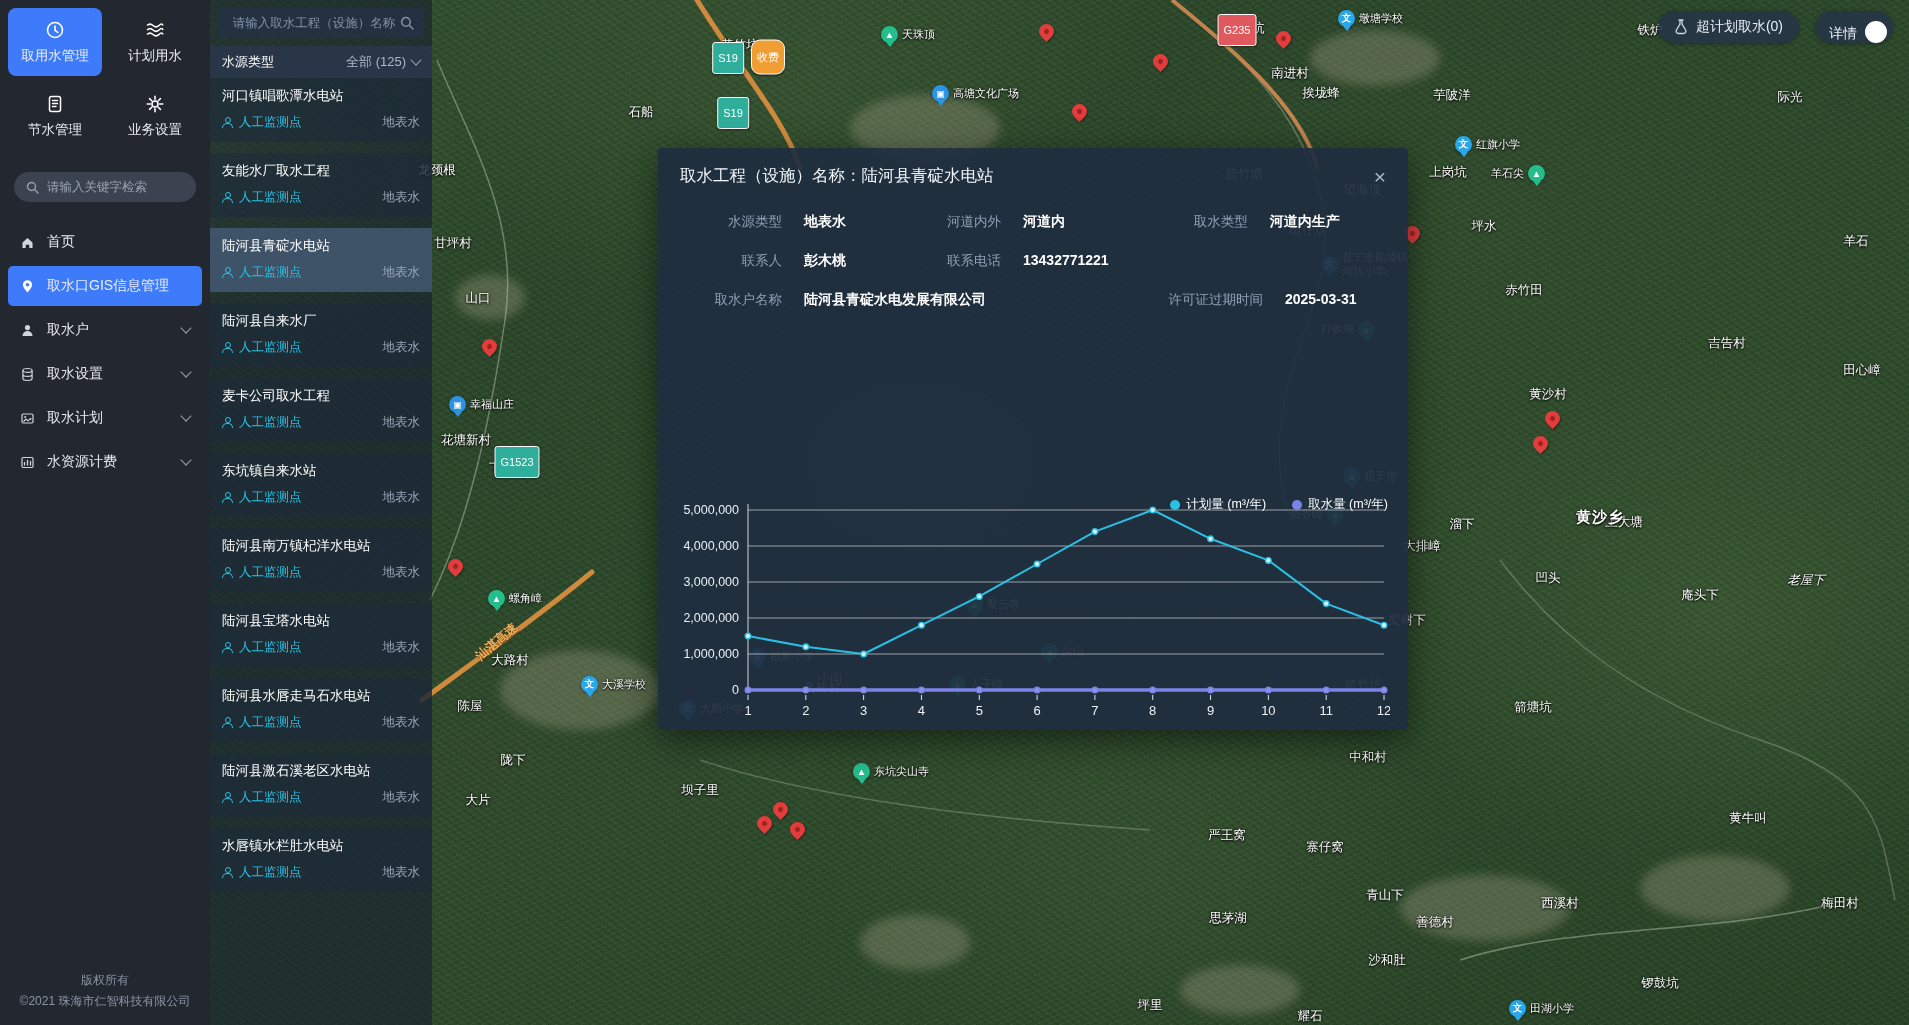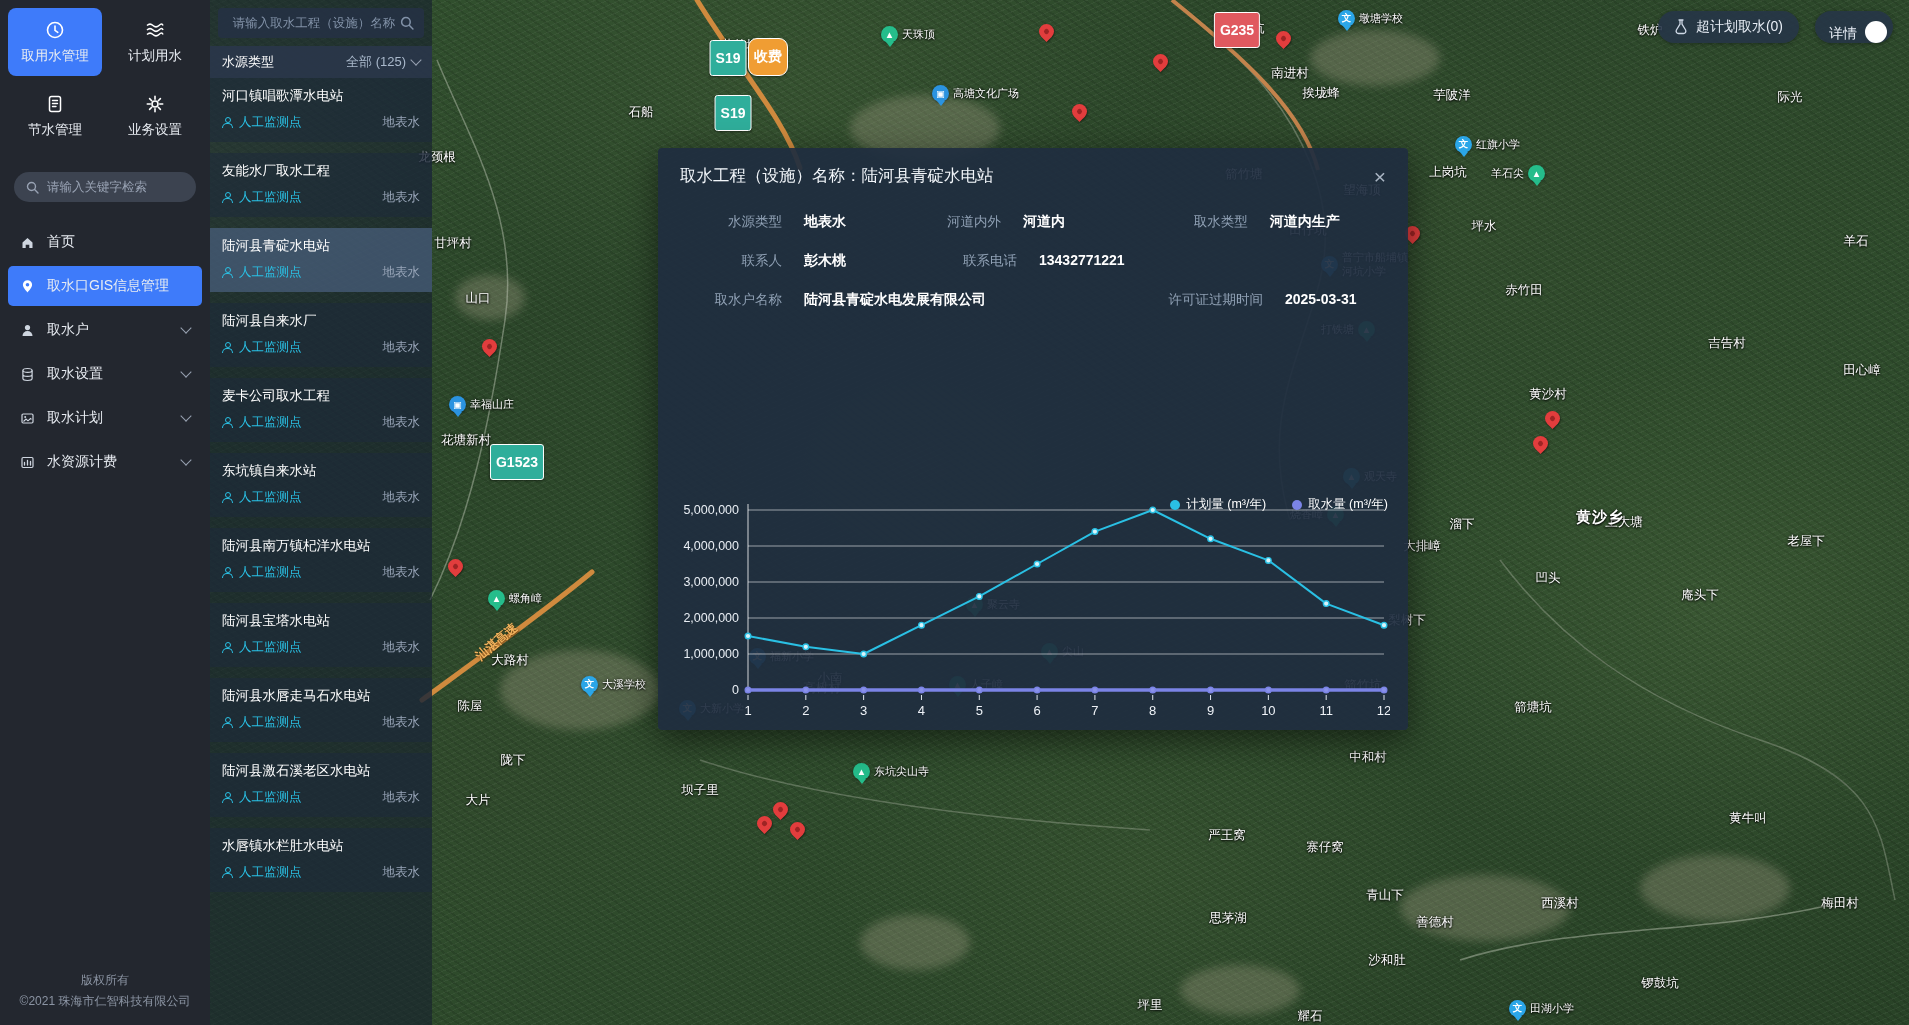--- a/index.html
+++ b/index.html
@@ -31,22 +31,22 @@
   .pin::after{content:"";position:absolute;width:5px;height:5px;left:5px;top:5px;background:#9e2424;border-radius:50%;}
   .poi{position:absolute;display:flex;align-items:center;transform:translate(-9px,-12px);}
   .poi .dot{width:17px;height:17px;border-radius:50%;background:var(--c);color:#fff;display:flex;align-items:center;
     justify-content:center;font-size:9.5px;font-weight:bold;position:relative;box-shadow:0 1px 3px rgba(0,0,0,.45);flex:none;}
   .poi .dot::after{content:"";position:absolute;bottom:-4px;left:50%;transform:translateX(-50%);
     border:4px solid transparent;border-top:5px solid var(--c);border-bottom:none;}
   .poi .lab{margin-left:4px;color:#fff;font-size:11px;line-height:1.25;white-space:pre-line;
     text-shadow:0 1px 2px rgba(0,0,0,.95),0 0 3px rgba(0,0,0,.85);}
   .poi.left{flex-direction:row-reverse;}
   .poi.left .lab{margin-left:0;margin-right:4px;text-align:right;}
-  .rbadge{position:absolute;transform:translate(-50%,-50%);font-size:14px;color:#fff;padding:9px 5px;
-    border-radius:3px;border:1px solid #fff;font-weight:bold;box-shadow:0 1px 2px rgba(0,0,0,.4);white-space:nowrap;}
+  .rbadge{position:absolute;transform:translate(-50%,-50%);font-size:11px;color:#fff;padding:9px 5px;
+    border-radius:3px;border:1px solid #fff;font-weight:normal;box-shadow:0 1px 2px rgba(0,0,0,.4);white-space:nowrap;}
   .rbadge.s{background:#2fae9b;} .rbadge.g{background:#e0595f;} .rbadge.toll{background:#f09d33;border-radius:9px;}
   
   .controls{position:absolute;top:11px;right:16px;display:flex;gap:16px;align-items:center;z-index:30;}
   .pill{height:32px;display:flex;align-items:center;gap:8px;padding:0 16px;border-radius:16px;
     background:rgba(38,52,72,.88);color:#e8eef6;font-size:14px;cursor:pointer;box-shadow:0 1px 4px rgba(0,0,0,.35);}
   .pill svg{flex:none;}
   .pill.toggle{padding:0 6px 0 14px;align-items:flex-end;}
   .knob{width:22px;height:22px;border-radius:50%;background:#fff;}
   
   .sidebar{position:absolute;left:0;top:0;width:210px;height:100%;background:#23272f;z-index:40;
@@ -119,21 +119,21 @@
       <path d="M1240,60 C1300,120 1340,200 1320,280 S1260,420 1290,520" stroke="rgba(205,210,195,0.35)" stroke-width="1.5" fill="none"></path>
       <path d="M700,760 C820,800 1000,820 1150,830" stroke="rgba(205,210,195,0.3)" stroke-width="1.5" fill="none"></path>
       <path d="M1500,560 C1560,640 1640,700 1760,740 S1880,830 1895,900" stroke="rgba(205,210,195,0.3)" stroke-width="1.5" fill="none"></path>
       <path d="M697,0 C740,70 785,120 800,168" stroke="#d08a3e" stroke-width="5" fill="none" stroke-linecap="round"></path>
       <path d="M592,572 C540,615 470,665 422,700" stroke="#d08a3e" stroke-width="5" fill="none" stroke-linecap="round"></path>
       <path d="M1172,0 C1240,55 1303,110 1318,170" stroke="#c3834c" stroke-width="4" fill="none"></path>
     </svg>
     <div id="map-markers">
         <span class="map-label" style="left: 740px; top: 45px;">黄竹坑</span>
         <span class="map-label" style="left: 641px; top: 112px;">石船</span>
-        <span class="map-label" style="left: 437px; top: 157px;">龙颈根</span>
+        <span class="map-label" style="left: 437px; top: 170px;">龙颈根</span>
         <span class="map-label" style="left: 453px; top: 243px;">甘坪村</span>
         <span class="map-label" style="left: 450px; top: 298px; margin-left: 28px;">山口</span>
         <span class="map-label" style="left: 1252px; top: 28px;">粗坑</span>
         <span class="map-label" style="left: 1290px; top: 73px;">南进村</span>
         <span class="map-label" style="left: 1321px; top: 93px;">挨垅蜂</span>
         <span class="map-label" style="left: 1452px; top: 95px;">芋陂洋</span>
         <span class="map-label" style="left: 1650px; top: 30px;">铁炉</span>
         <span class="map-label" style="left: 1790px; top: 97px;">际光</span>
         <span class="map-label" style="left: 1362px; top: 190px;">望海顶</span>
         <span class="map-label" style="left: 1448px; top: 172px;">上岗坑</span>
@@ -141,21 +141,21 @@
         <span class="map-label" style="left: 1484px; top: 226px;">坪水</span>
         <span class="map-label" style="left: 1308px; top: 230px;">田仔坑</span>
         <span class="map-label" style="left: 1856px; top: 241px;">羊石</span>
         <span class="map-label" style="left: 1524px; top: 290px;">赤竹田</span>
         <span class="map-label" style="left: 1727px; top: 343px;">吉告村</span>
         <span class="map-label" style="left: 1862px; top: 370px;">田心嶂</span>
         <span class="map-label" style="left: 1548px; top: 394px;">黄沙村</span>
         <span class="map-label" style="left: 1462px; top: 524px;">溜下</span>
         <span class="map-label" style="left: 1422px; top: 546px;">大排嶂</span>
         <span class="map-label" style="left: 1624px; top: 522px;">上大塘</span>
-        <span class="map-label" style="left: 1806px; top: 541px;">老屋下</span>
+        <span class="map-label" style="left: 1806px; top: 580px; font-style: italic;">老屋下</span>
         <span class="map-label" style="left: 1548px; top: 578px;">凹头</span>
         <span class="map-label" style="left: 1700px; top: 595px;">庵头下</span>
         <span class="map-label big" style="left: 1600px; top: 517px;">黄沙乡</span>
         <span class="map-label" style="left: 1363px; top: 685px;">箭竹坑</span>
         <span class="map-label" style="left: 1533px; top: 707px;">箭塘坑</span>
         <span class="map-label" style="left: 1368px; top: 757px;">中和村</span>
         <span class="map-label" style="left: 1748px; top: 818px;">黄牛叫</span>
         <span class="map-label" style="left: 1325px; top: 847px;">寨仔窝</span>
         <span class="map-label" style="left: 1227px; top: 835px;">严王窝</span>
         <span class="map-label" style="left: 1385px; top: 895px;">青山下</span>
@@ -533,21 +533,21 @@
           <div class="fcell" style="width: 29.5%;">
             <span class="lbl">取水类型</span>
             <span class="val">河道内生产</span>
           </div>
         </div>
         <div class="frow">
           <div class="fcell c0" style="width: 36.5%;">
             <span class="lbl">联系人</span>
             <span class="val">彭木桃</span>
           </div>
-          <div class="fcell" style="width: 63.5%; margin-left: 16px;">
+          <div class="fcell" style="width: 63.5%;">
             <span class="lbl">联系电话</span>
             <span class="val">13432771221</span>
           </div>
         </div>
         <div class="frow">
           <div class="fcell c0" style="width: 67%;">
             <span class="lbl">取水户名称</span>
             <span class="val">陆河县青碇水电发展有限公司</span>
           </div>
           <div class="fcell" style="width: 33%;">

